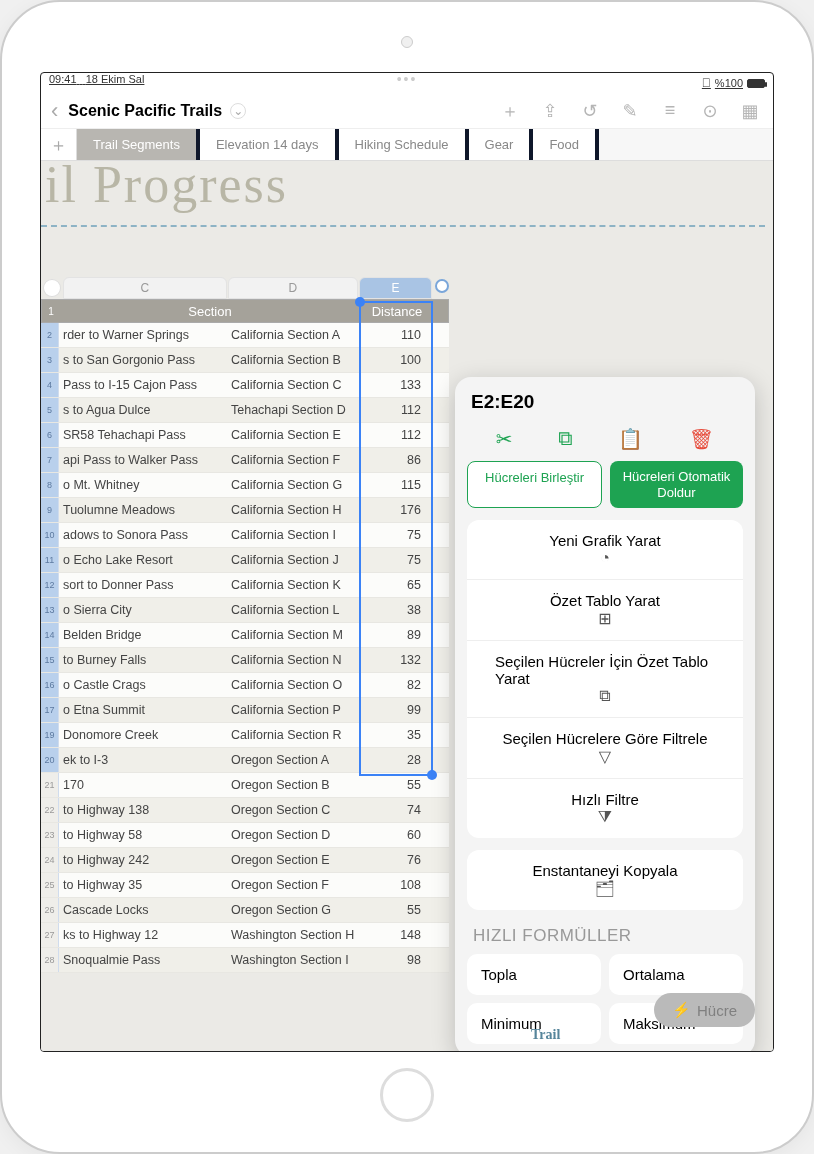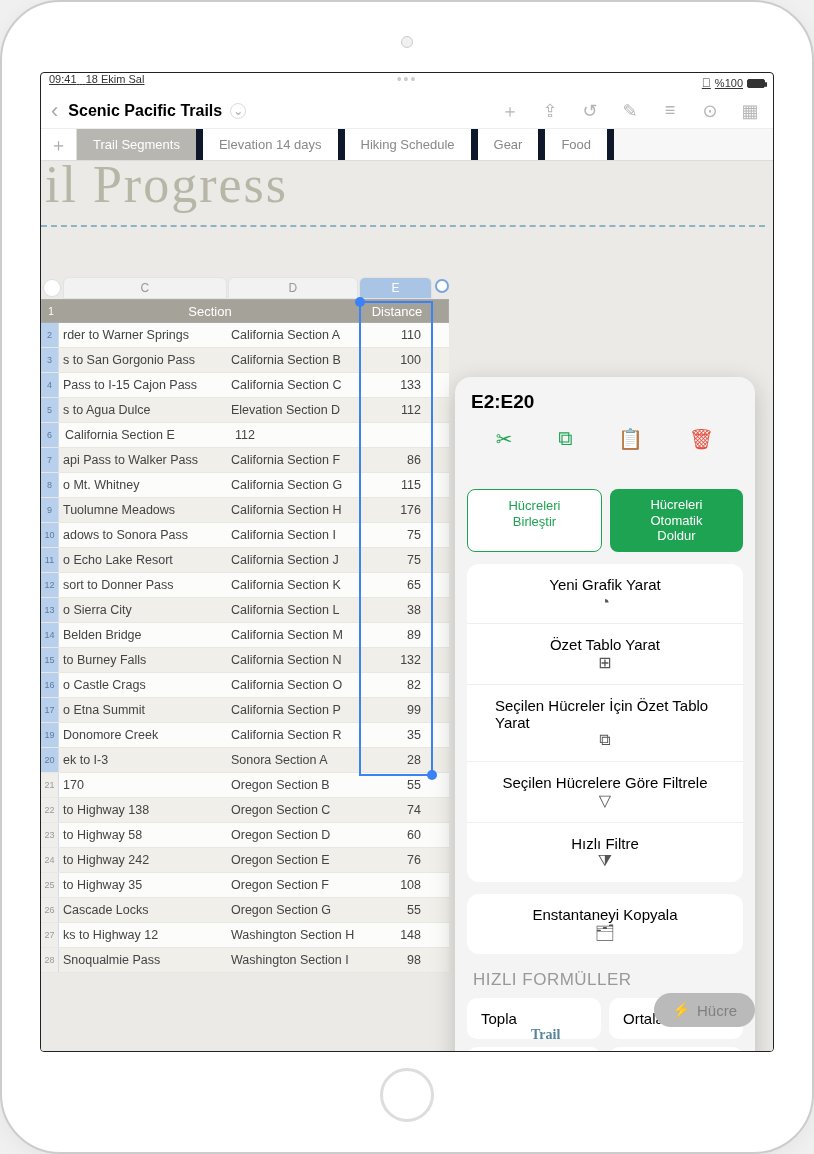--- a/index.html
+++ b/index.html
@@ -74,21 +74,21 @@
     height: 32px;
     display: flex;
     border-bottom: 1px solid #ddd;
     font-size: 13px;
     background: #f7f7f7;
   }
   .sheet-tabs .add { width: 36px; display:flex; align-items:center; justify-content:center; color:#aaa; font-size:18px; border-right:1px solid #ddd; background:#fff; }
   .sheet-tabs .tab {
     padding: 0 16px;
     display: flex; align-items: center;
-    border-right: 7px solid #0f172a;
+    border-right: 4px solid #0f172a;
     color: #888;
     background: #fff;
  }
   .sheet-tabs .tab.active {
     background: #b8b6b1; color: #fff; font-weight:500;
   }
   .canvas {
     flex: 1;
     background: #ebeae6;
     position: relative;
@@ -181,24 +181,23 @@
   .popover .ref {
     font-size: 19px; font-weight:700; padding: 2px 4px 10px;
   }
   .icon-row { display:flex; justify-content:space-around; padding: 4px 6px 10px; font-size:20px; }
   .icon-row .cut { color:#1ea352; }
   .icon-row .copy { color:#1ea352; }
   .icon-row .paste { color:#bbb; }
   .icon-row .del { color:#e74c3c; }
   .btn-row { display:flex; gap:8px; margin-bottom:12px; }
   .btn {
-    flex:1; padding:8px 21px; border-radius:8px;
+    flex:1; padding:8px 6px; border-radius:8px;
     font-size:13px; text-align:center; font-weight:500;
     line-height:1.2;
-    margin-top:28px;
   }
   .btn.outline { border:1.5px solid #1ea352; color:#1ea352; background:#fff; }
   .btn.solid { background:#1ea352; color:#fff; }
   .menu-block { background:#fff; border-radius:12px; margin-bottom:12px; overflow:hidden; }
   .menu-item {
     padding: 12px 14px;
     display: flex;
     justify-content: space-between;
     align-items: center;
     font-size: 15px;
@@ -306,25 +305,26 @@
             </div>
             <div class="row">
               <div class="num">4</div>
               <div class="trail">Pass to I-15 Cajon Pass</div>
               <div class="section">California Section C</div>
               <div class="distance">133</div>
             </div>
             <div class="row">
               <div class="num">5</div>
               <div class="trail">s to Agua Dulce</div>
-              <div class="section">Elevation Section D</div>
+              <div class="section">Tehachapi Section D</div>
               <div class="distance">112</div>
             </div>
             <div class="row">
               <div class="num">6</div>
+              <div class="trail">SR58 Tehachapi Pass</div>
               <div class="section">California Section E</div>
               <div class="distance">112</div>
             </div>
             <div class="row">
               <div class="num">7</div>
               <div class="trail">api Pass to Walker Pass</div>
               <div class="section">California Section F</div>
               <div class="distance">86</div>
             </div>
             <div class="row">
@@ -389,21 +389,21 @@
             </div>
             <div class="row">
               <div class="num">19</div>
               <div class="trail">Donomore Creek</div>
               <div class="section">California Section R</div>
               <div class="distance">35</div>
             </div>
             <div class="row">
               <div class="num">20</div>
               <div class="trail">ek to I-3</div>
-              <div class="section">Sonora Section A</div>
+              <div class="section">Oregon Section A</div>
               <div class="distance">28</div>
             </div>
             <div class="row">
               <div class="num plain">21</div>
               <div class="trail">170</div>
               <div class="section">Oregon Section B</div>
               <div class="distance">55</div>
             </div>
             <div class="row">
               <div class="num plain">22</div>

